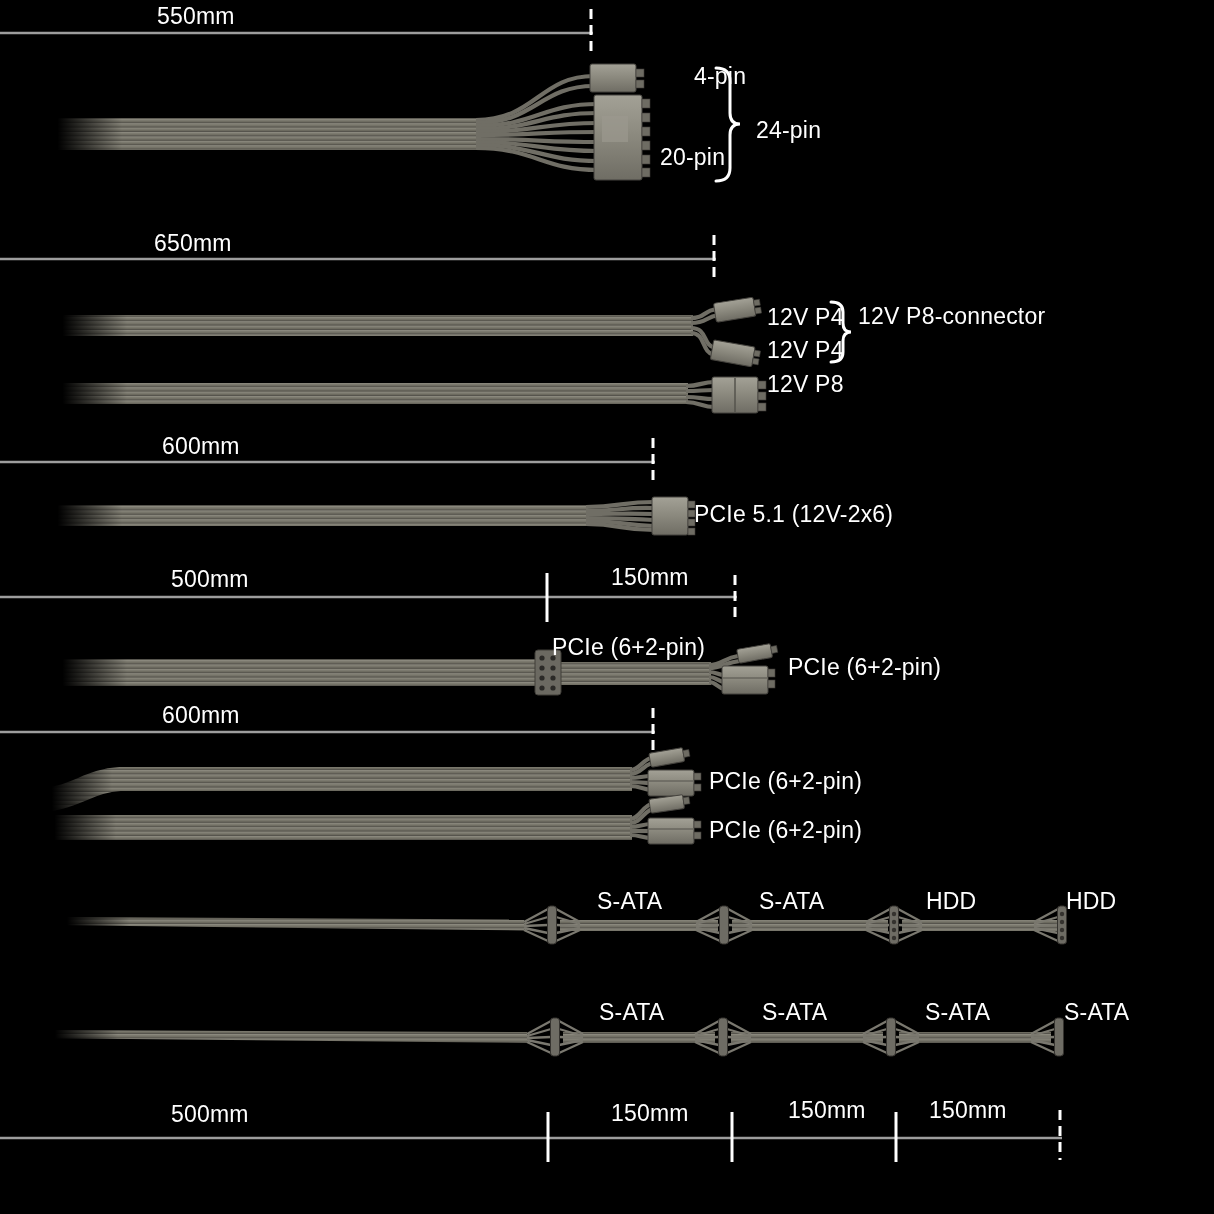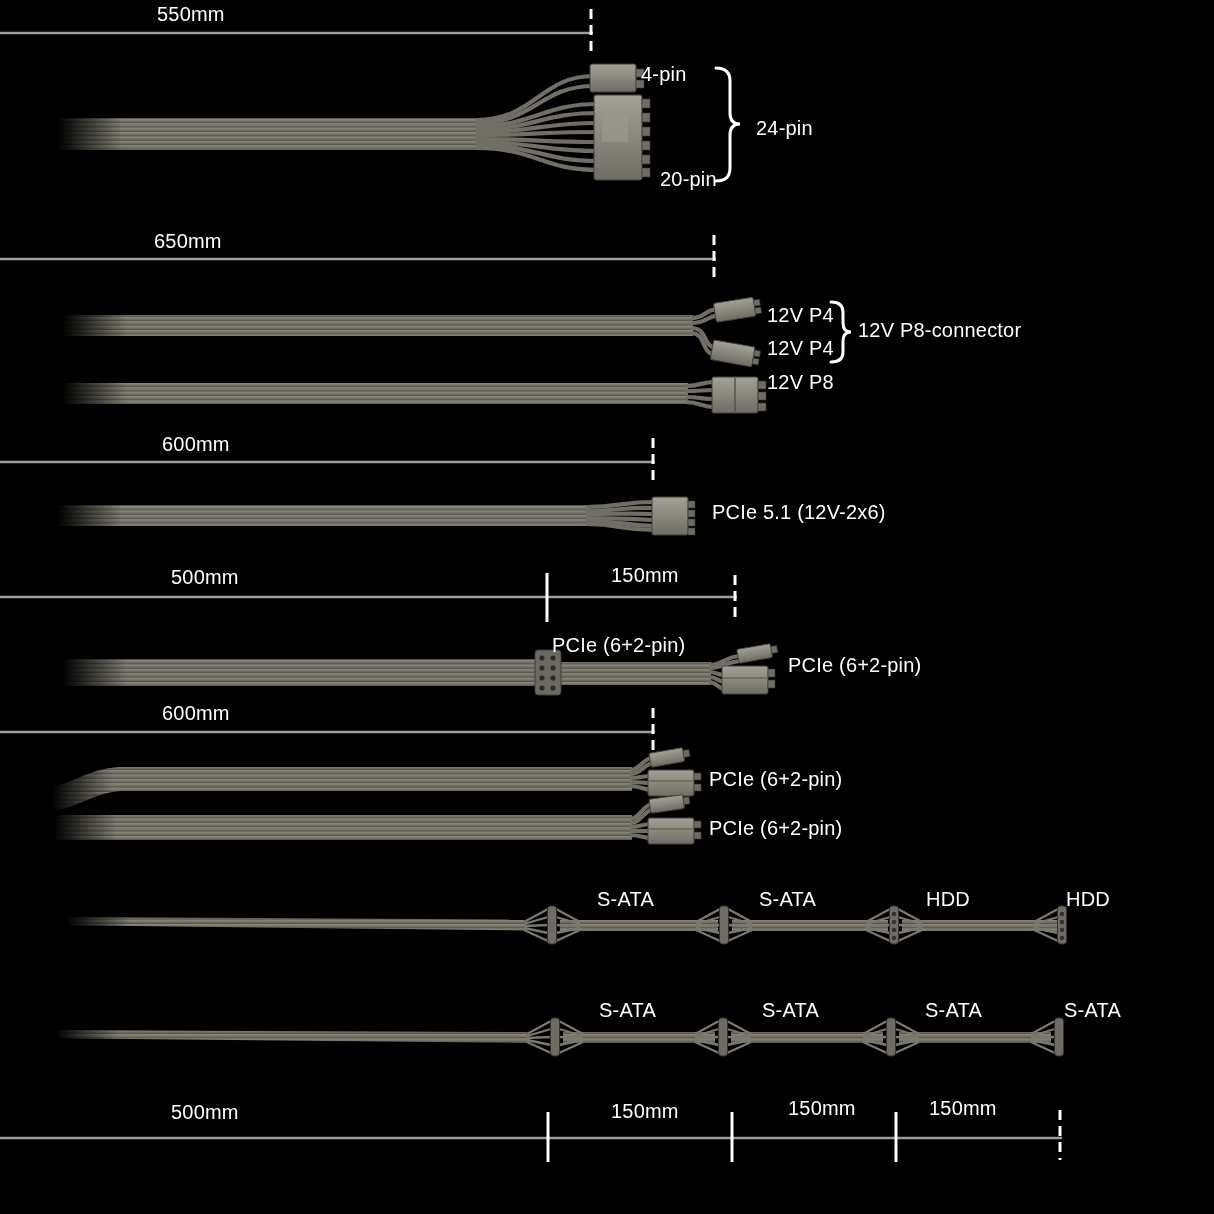--- a/index.html
+++ b/index.html
@@ -1,18 +1,18 @@
 <!DOCTYPE html>
 <html><head>
 <meta charset="utf-8">
 <style>
   html,body{margin:0;padding:0;background:#000;}
   .stage{position:relative;width:1214px;height:1214px;background:#000;overflow:hidden;
          font-family:"Liberation Sans",sans-serif;}
-  .lbl{position:absolute;color:#fff;font-size:20px;line-height:1.05;white-space:nowrap;
+  .lbl{position:absolute;color:#fff;font-size:23px;line-height:1.05;white-space:nowrap;
        font-weight:400;letter-spacing:.2px;}
   svg{position:absolute;left:0;top:0;}
   .wire{stroke:#706e65;stroke-width:4.2;fill:none;}
   .wire-thin{stroke:#7a786f;stroke-width:2.3;fill:none;}
   .connector{fill:url(#connGrad);stroke:#45433e;stroke-width:1;}
   .tooth{fill:#6e6c63;stroke:#3c3a36;stroke-width:.6;}
   .ruler-line{stroke:#9d9d9d;stroke-width:2.5;}
   .tick-solid{stroke:#fff;stroke-width:3;}
   .tick-dash{stroke:#fff;stroke-width:3;stroke-dasharray:10 6;}
   .brace{stroke:#fff;stroke-width:3;fill:none;stroke-linecap:round;}
@@ -305,30 +305,30 @@
   <g>
     <line class="ruler-line" x1="0" y1="1138" x2="1062" y2="1138"></line>
     <line class="tick-solid" x1="548" y1="1112" x2="548" y2="1162"></line>
     <line class="tick-solid" x1="732" y1="1112" x2="732" y2="1162"></line>
     <line class="tick-solid" x1="896" y1="1112" x2="896" y2="1162"></line>
     <line class="tick-dash" x1="1060" y1="1110" x2="1060" y2="1160"></line>
   </g>
 </svg>
 
 <div class="lbl" style="left:157px;top:4px">550mm</div>
-<div class="lbl" style="left:641px;top:64px">4-pin</div>
+<div class="lbl" style="left:694px;top:64px">4-pin</div>
 <div class="lbl" style="left:756px;top:118px">24-pin</div>
-<div class="lbl" style="left:660px;top:169px">20-pin</div>
+<div class="lbl" style="left:660px;top:145px">20-pin</div>
 <div class="lbl" style="left:154px;top:231px">650mm</div>
 <div class="lbl" style="left:767px;top:305px">12V P4</div>
-<div class="lbl" style="left:858px;top:320px">12V P8-connector</div>
+<div class="lbl" style="left:858px;top:304px">12V P8-connector</div>
 <div class="lbl" style="left:767px;top:338px">12V P4</div>
 <div class="lbl" style="left:767px;top:372px">12V P8</div>
 <div class="lbl" style="left:162px;top:434px">600mm</div>
-<div class="lbl" style="left:712px;top:502px">PCIe 5.1 (12V-2x6)</div>
+<div class="lbl" style="left:694px;top:502px">PCIe 5.1 (12V-2x6)</div>
 <div class="lbl" style="left:171px;top:567px">500mm</div>
 <div class="lbl" style="left:611px;top:565px">150mm</div>
 <div class="lbl" style="left:552px;top:635px">PCIe (6+2-pin)</div>
 <div class="lbl" style="left:788px;top:655px">PCIe (6+2-pin)</div>
 <div class="lbl" style="left:162px;top:703px">600mm</div>
 <div class="lbl" style="left:709px;top:769px">PCIe (6+2-pin)</div>
 <div class="lbl" style="left:709px;top:818px">PCIe (6+2-pin)</div>
 <div class="lbl" style="left:597px;top:889px">S-ATA</div>
 <div class="lbl" style="left:759px;top:889px">S-ATA</div>
 <div class="lbl" style="left:926px;top:889px">HDD</div>

